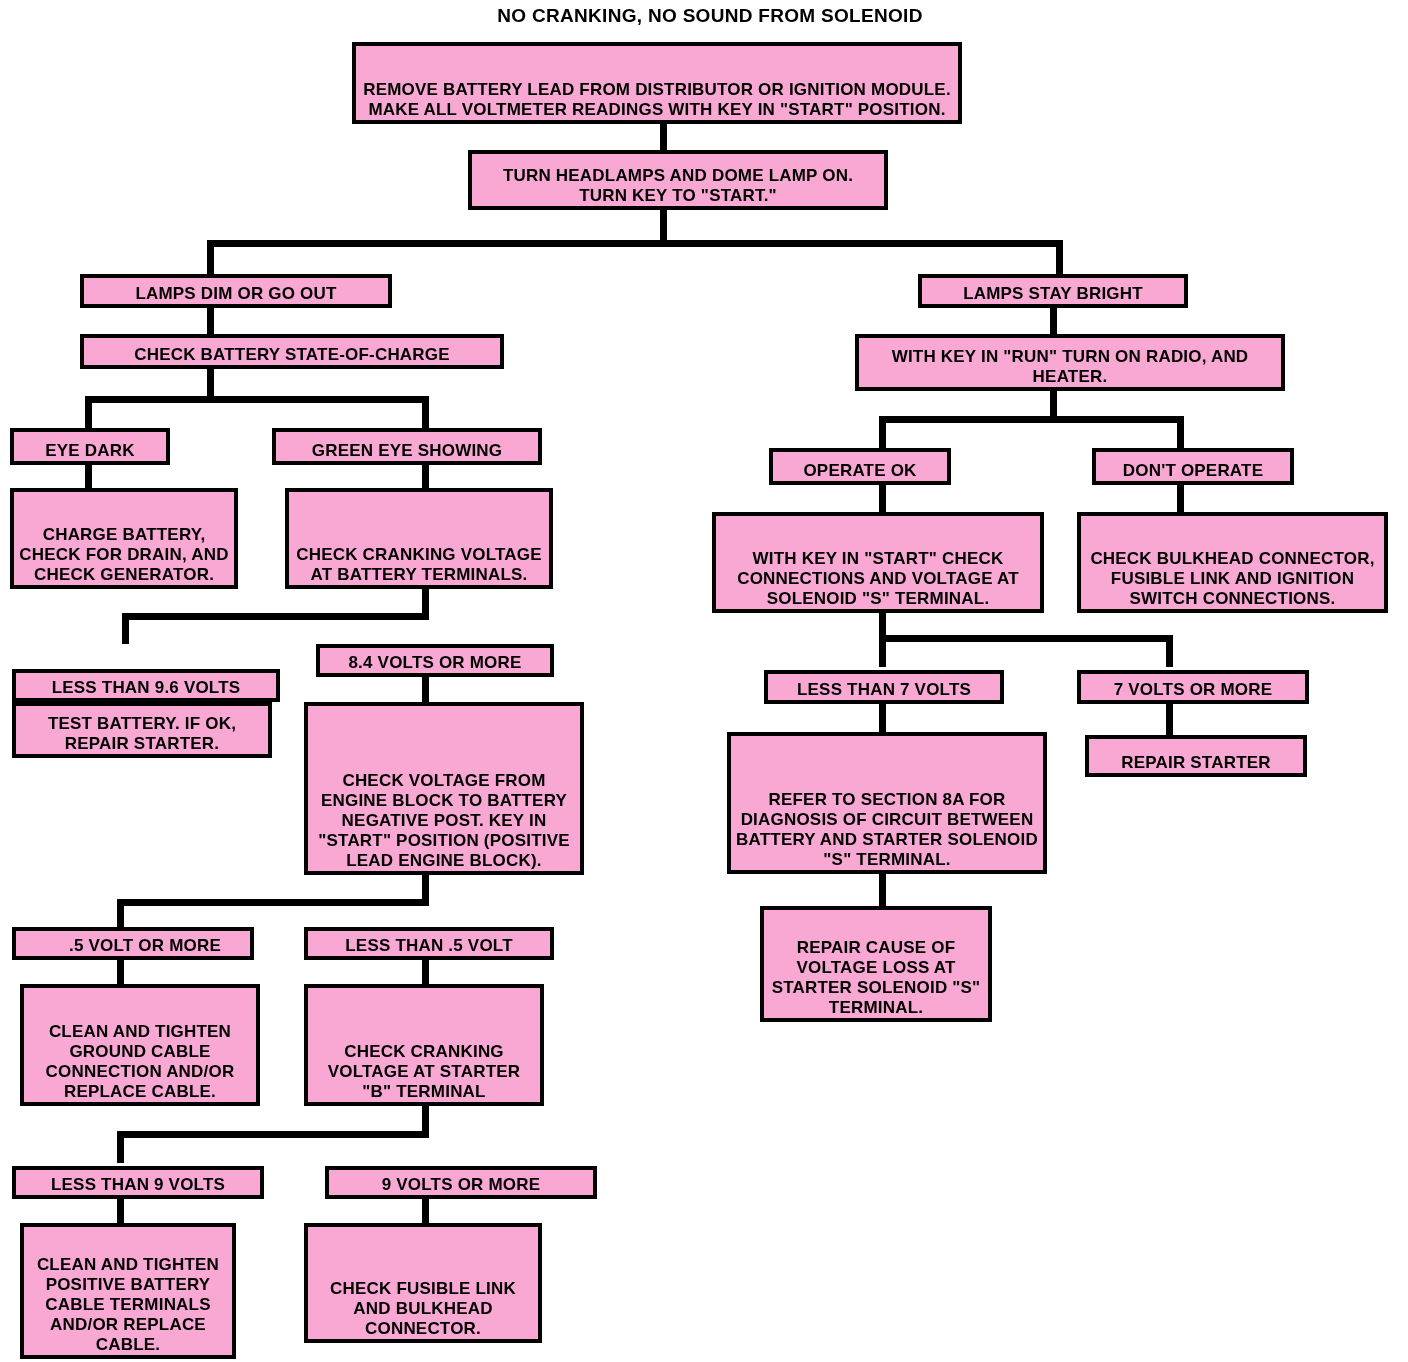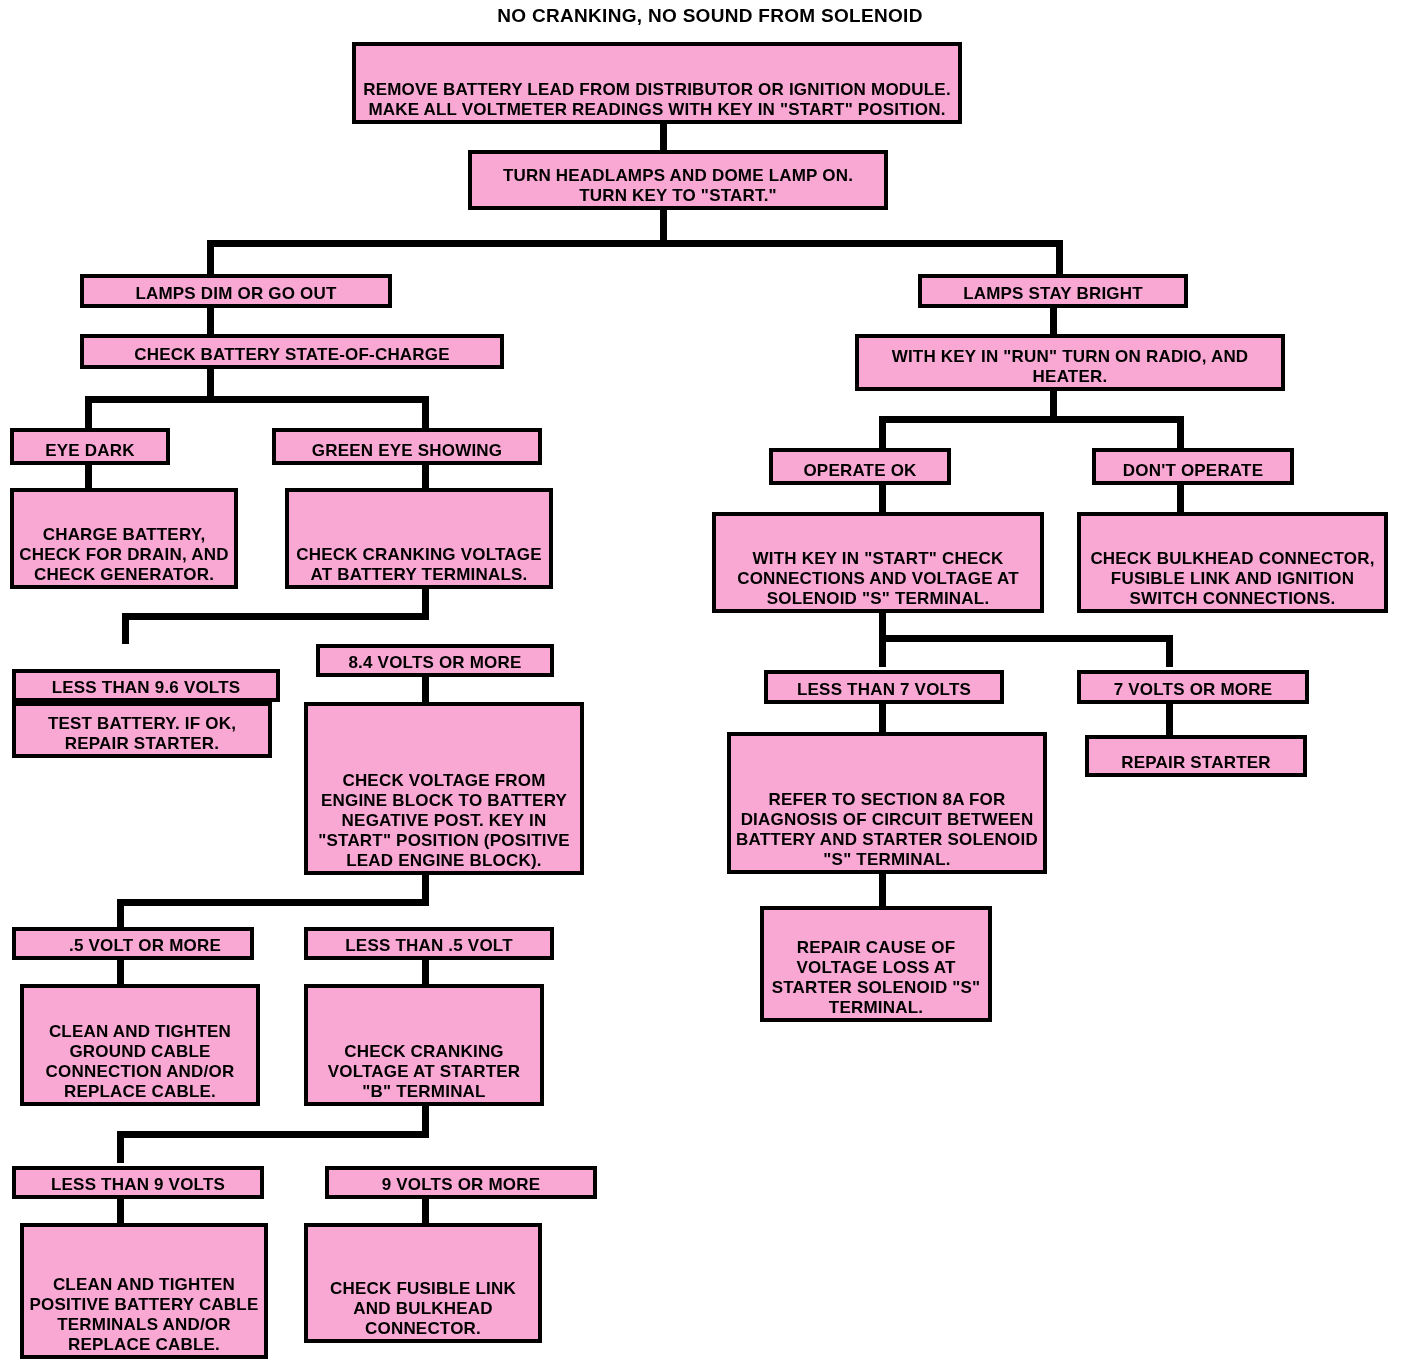--- a/index.html
+++ b/index.html
@@ -178,21 +178,21 @@
   </div>
 
   <div class="node" style="left:12px; top:1166px; width:252px; height:33px; font-size:17px;">
     <span>LESS THAN 9 VOLTS</span>
   </div>
 
   <div class="node" style="left:308px; top:1166px; width:272px; height:33px; font-size:17px;margin-left:17px;">
     <span>9 VOLTS OR MORE</span>
   </div>
 
-  <div class="node" style="left:20px; top:1223px; width:248px; height:136px; font-size:17px;">
+  <div class="node" style="left:20px; top:1223px; width:216px; height:136px; font-size:17px;">
     <span>CLEAN AND TIGHTEN POSITIVE BATTERY CABLE TERMINALS AND/OR REPLACE CABLE.</span>
   </div>
 
   <div class="node" style="left:304px; top:1223px; width:238px; height:120px; font-size:17px;">
     <span>CHECK FUSIBLE LINK AND BULKHEAD CONNECTOR.</span>
   </div>
 
   <div class="node" style="left:918px; top:274px; width:270px; height:34px; font-size:17px;">
     <span>LAMPS STAY BRIGHT</span>
   </div>

